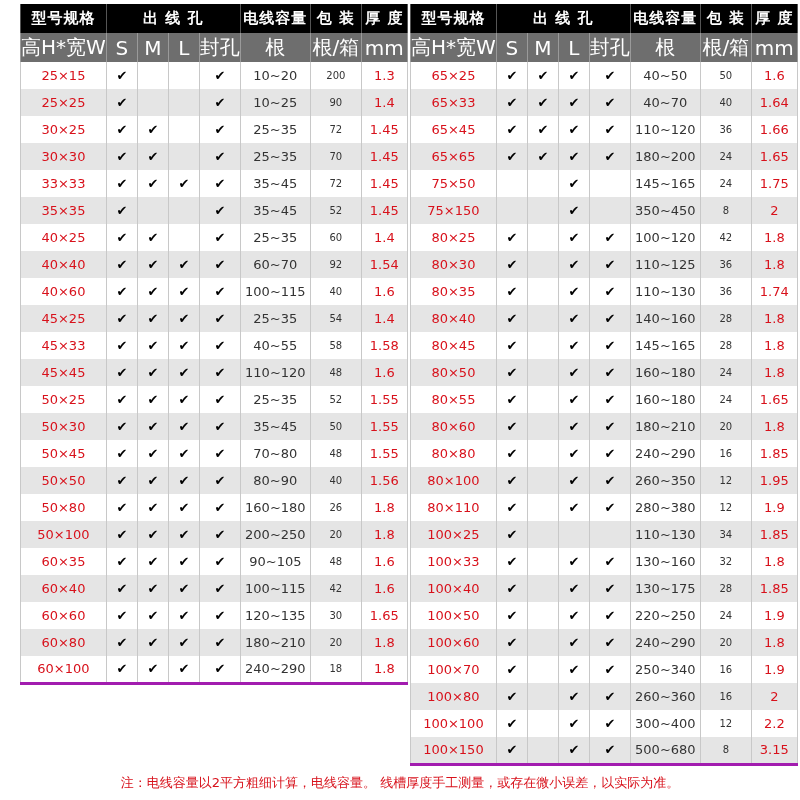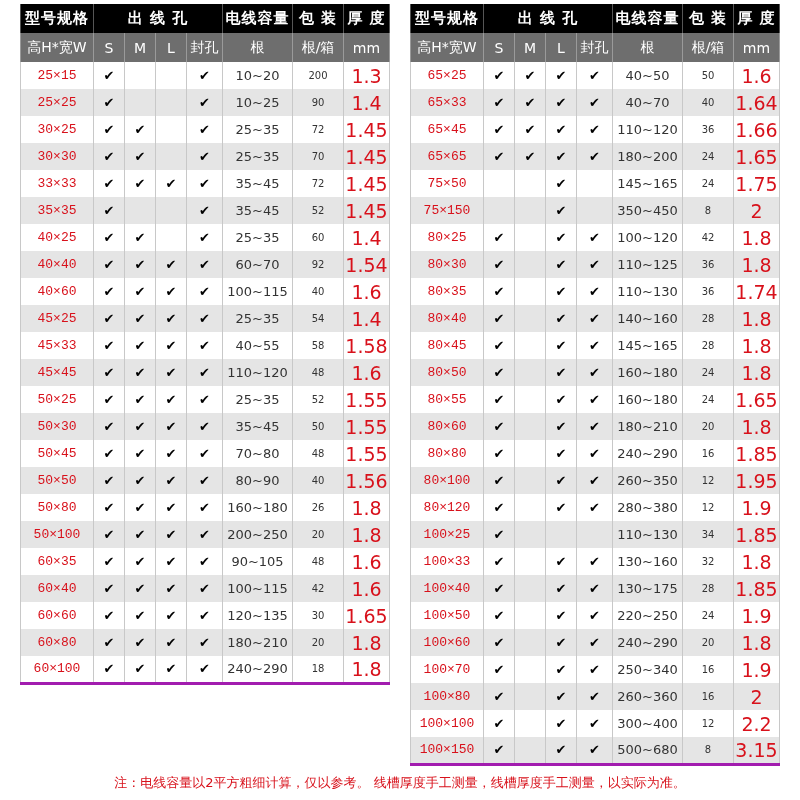--- a/index.html
+++ b/index.html
@@ -5,31 +5,31 @@
   html, body { margin: 0; padding: 0; background: #ffffff; }
   body { width: 800px; height: 800px; position: relative; overflow: hidden;
          font-family: "DejaVu Sans", "Liberation Sans", sans-serif; }
   .spec-table { position: absolute; top: 4px; border-collapse: collapse; table-layout: fixed; }
   .spec-table.left { left: 20px; }
   .spec-table.right { left: 410px; }
   .spec-table td, .spec-table th { padding: 0; text-align: center; vertical-align: middle;
        border-left: 1px solid #c8c8c8; border-right: 1px solid #c8c8c8; white-space: nowrap; overflow: hidden; }
   .spec-table tr.h1 th { background: #000000; color: #ffffff; height: 29px; font-size: 15px; font-weight: bold;
        border-left: 1px solid #555; border-right: 1px solid #555; letter-spacing: 1px; }
-  .spec-table tr.h2 th { background: #6e6e6e; color: #ffffff; height: 29px; font-size: 14px; font-weight: normal;
+  .spec-table tr.h2 th { background: #6e6e6e; color: #ffffff; height: 29px; font-size: 20px; font-weight: normal;
        border-left: 1px solid #9a9a9a; border-right: 1px solid #9a9a9a; }
   .spec-table tbody tr { height: 27px; }
   .spec-table tbody tr:nth-child(odd) { background: #ffffff; }
   .spec-table tbody tr:nth-child(even) { background: #e5e5e5; }
   .spec-table tbody tr:last-child td { border-bottom: 3px solid #a21caf; }
-  .c-model { color: #d8111b; font-size: 13px; font-family: Liberation Mono, monospace; }
+  .c-model { color: #d8111b; font-size: 13px; }
   .c-check { color: #000; font-size: 13px; font-weight: bold; }
   .c-cap { color: #333; font-size: 13px; }
   .c-pack { color: #333; font-size: 10px; }
-  .c-thick { color: #d8111b; font-size: 19px; }
+  .c-thick { color: #d8111b; font-size: 13px; }
   .footnote { position: absolute; left: 0; width: 800px; top: 774px; text-align: center;
        color: #d8111b; font-size: 13px; }
 </style>
 </head>
 <body>
 
 <table class="spec-table left">
   <colgroup>
       <col style="width:73px">
       <col style="width:31px">
@@ -478,21 +478,21 @@
         <td class="c-model">80×100</td>
         <td class="c-check">✔</td>
         <td class="c-check"></td>
         <td class="c-check">✔</td>
         <td class="c-check">✔</td>
         <td class="c-cap">260~350</td>
         <td class="c-pack">12</td>
         <td class="c-thick">1.95</td>
       </tr>
       <tr>
-        <td class="c-model">80×120</td>
+        <td class="c-model">80×110</td>
         <td class="c-check">✔</td>
         <td class="c-check"></td>
         <td class="c-check">✔</td>
         <td class="c-check">✔</td>
         <td class="c-cap">280~380</td>
         <td class="c-pack">12</td>
         <td class="c-thick">1.9</td>
       </tr>
       <tr>
         <td class="c-model">100×25</td>
@@ -580,13 +580,13 @@
         <td class="c-check"></td>
         <td class="c-check">✔</td>
         <td class="c-check">✔</td>
         <td class="c-cap">500~680</td>
         <td class="c-pack">8</td>
         <td class="c-thick">3.15</td>
       </tr>
     </tbody>
 </table>
 
-<div class="footnote">注：电线容量以2平方粗细计算，仅以参考。 线槽厚度手工测量，线槽厚度手工测量，以实际为准。</div>
+<div class="footnote">注：电线容量以2平方粗细计算，电线容量。 线槽厚度手工测量，或存在微小误差，以实际为准。</div>
 
 </body></html>

